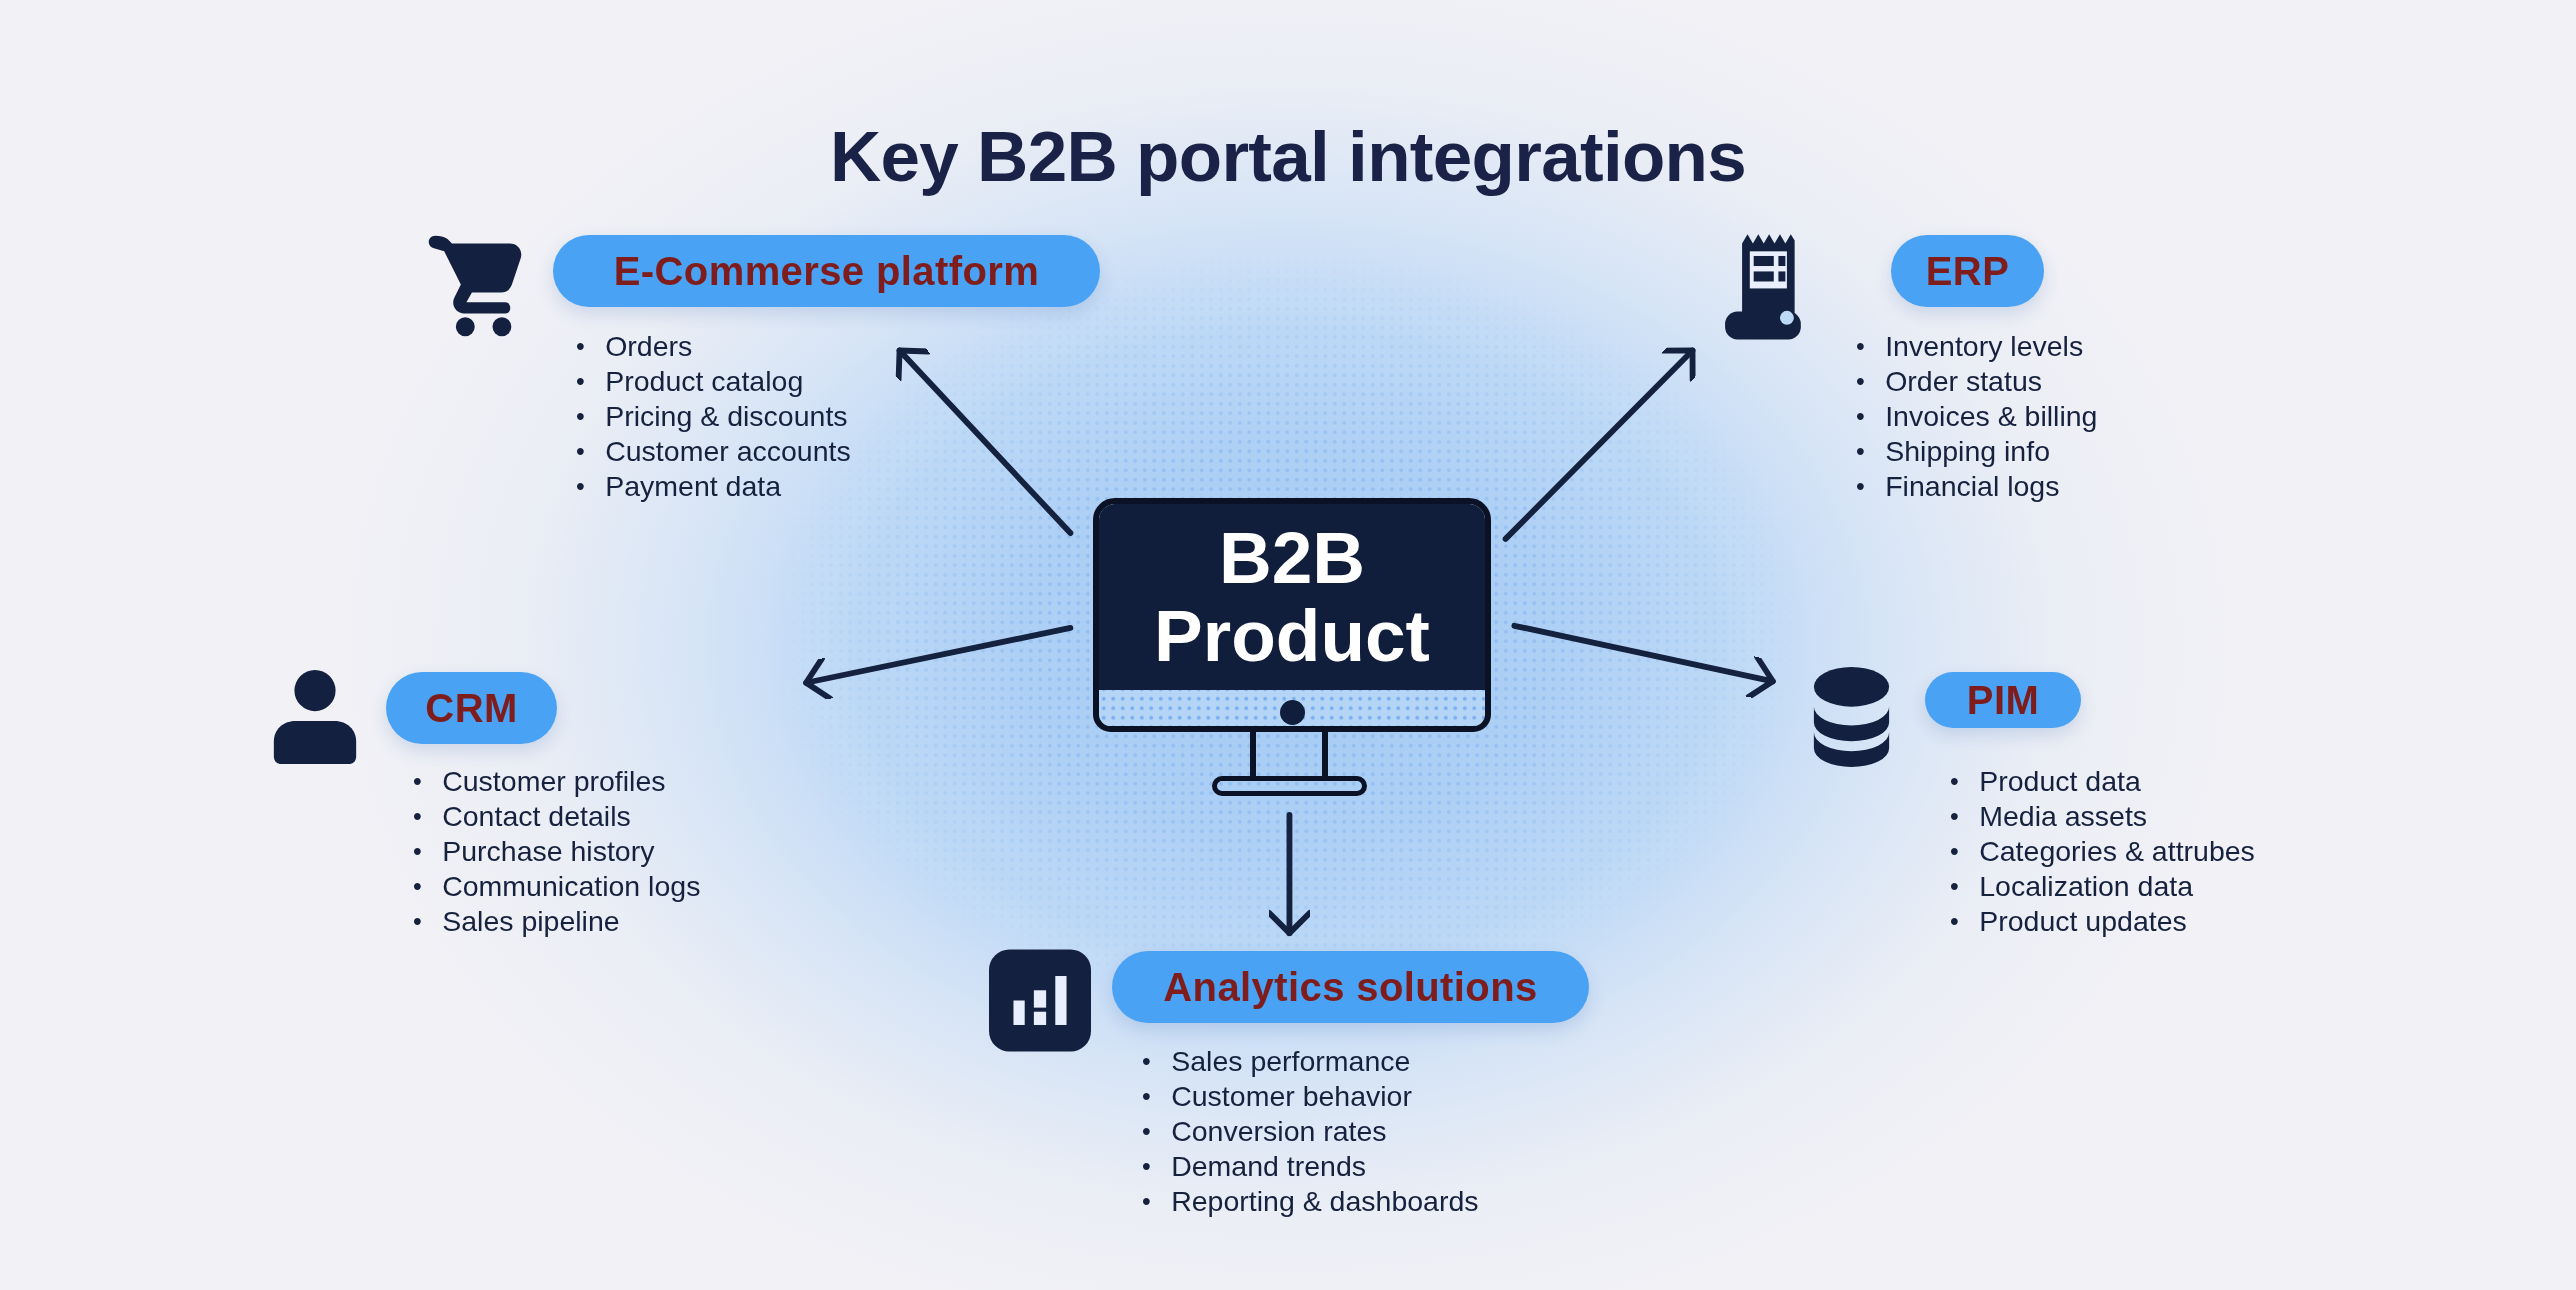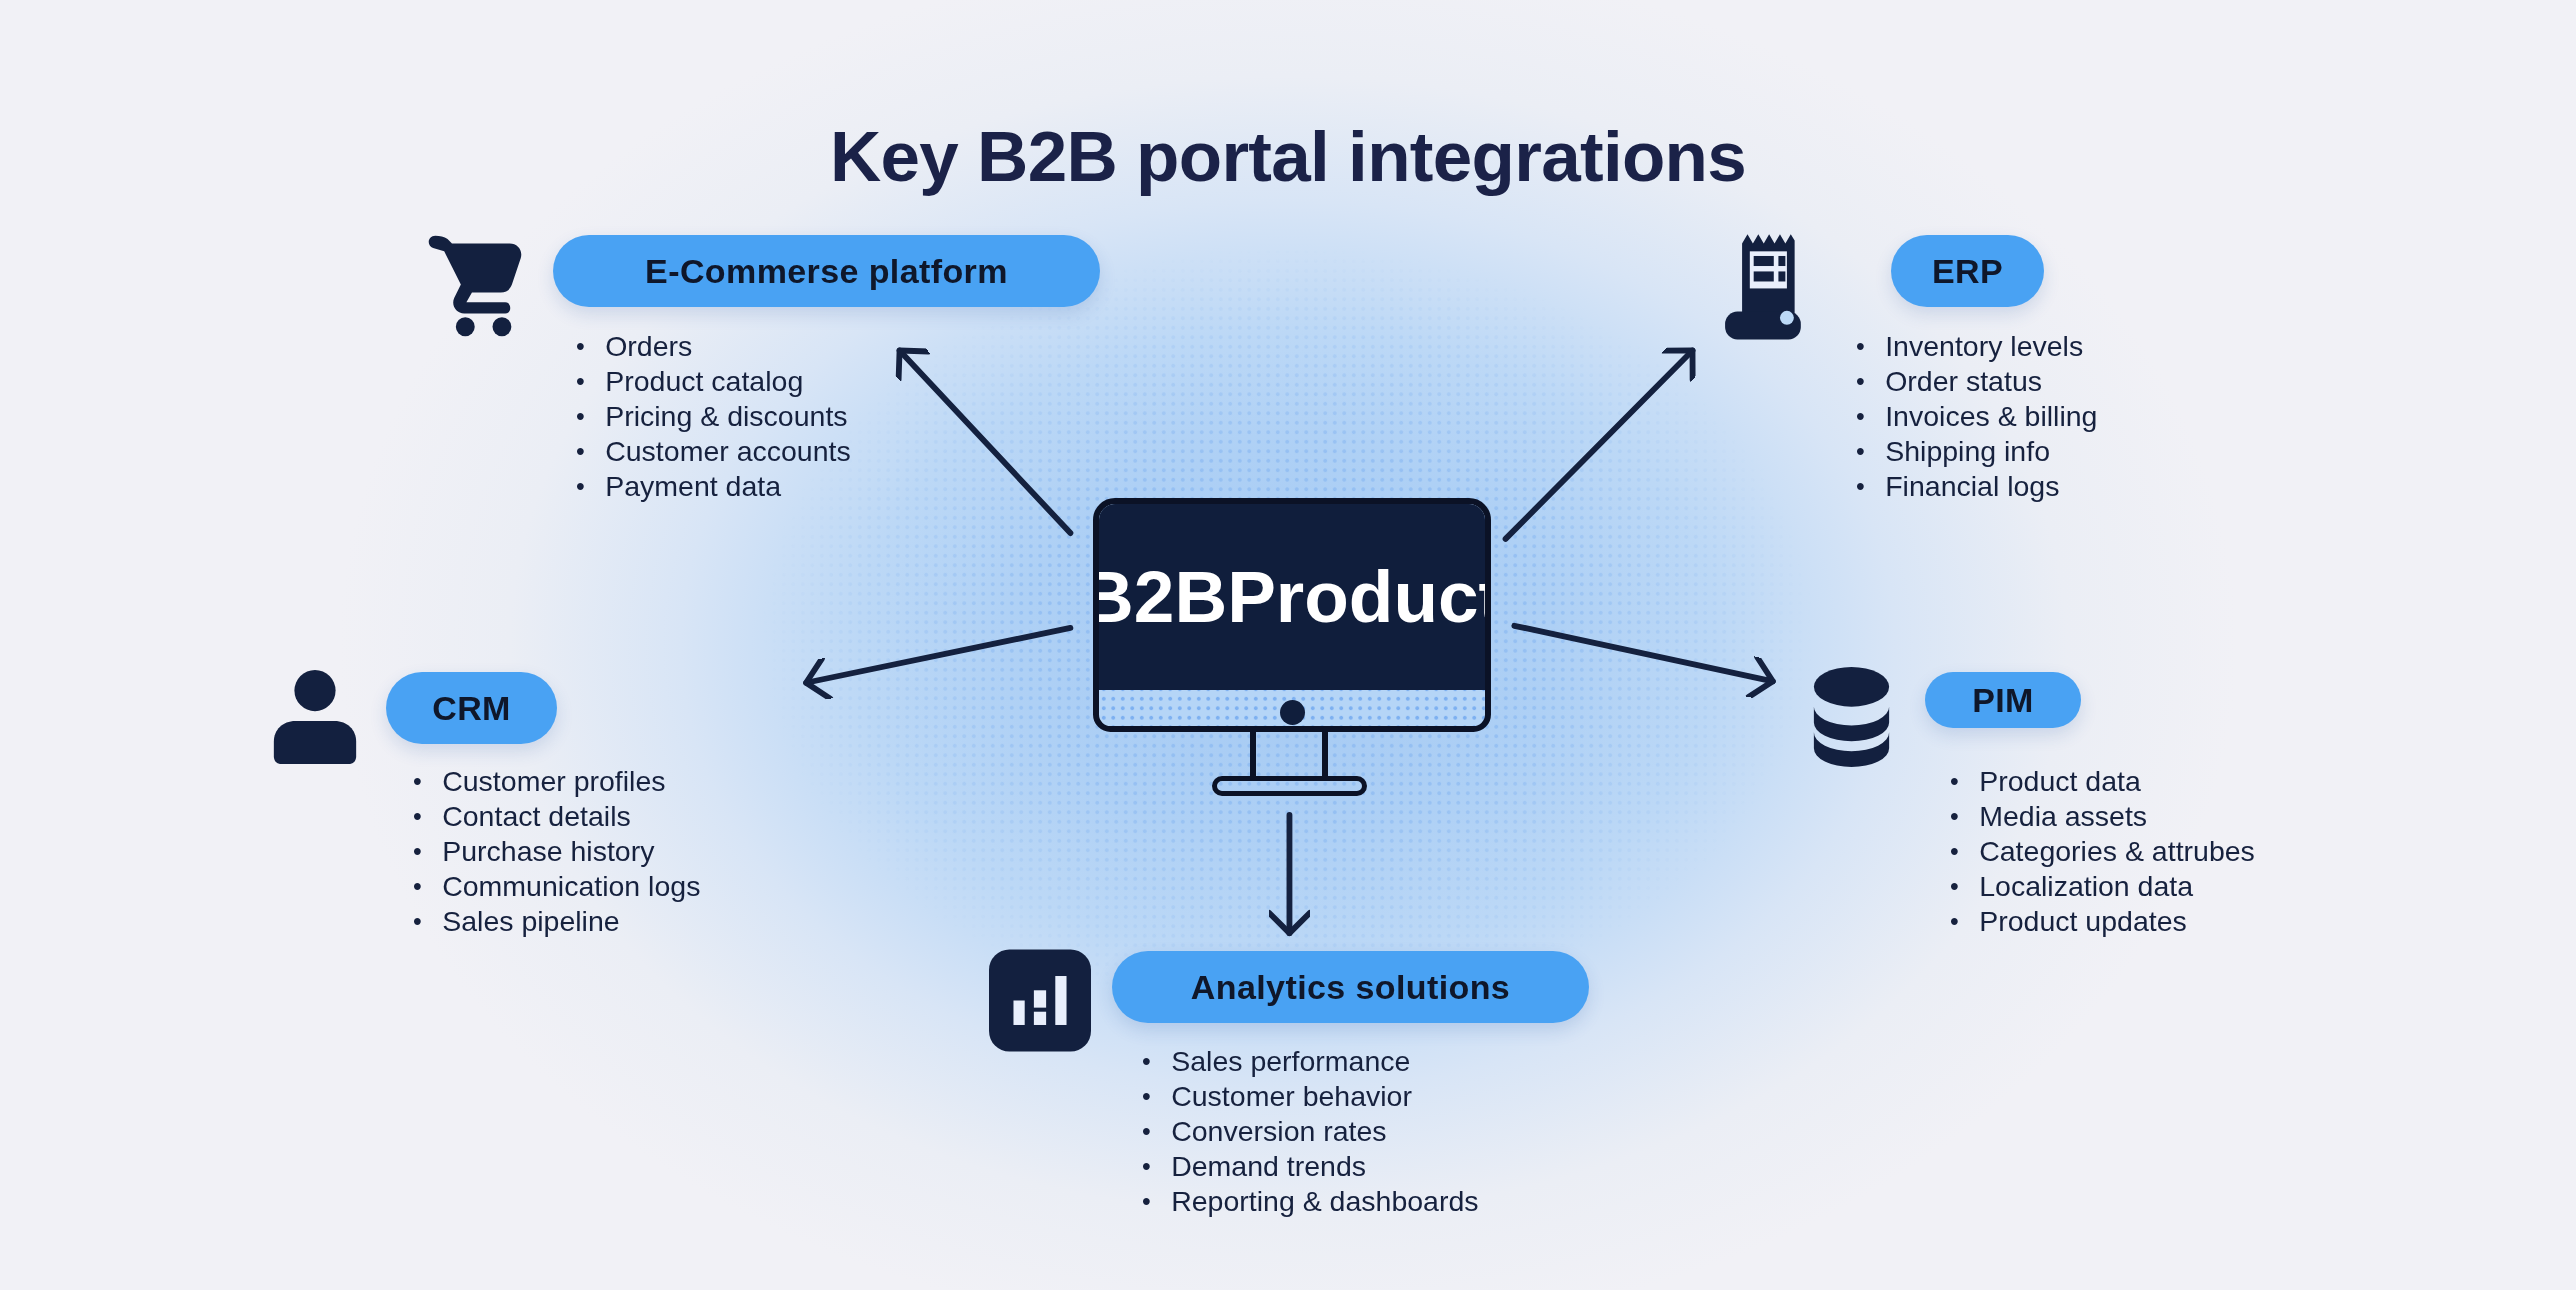--- a/index.html
+++ b/index.html
@@ -24,21 +24,21 @@
     position:absolute;left:0;top:68px;width:100%;
     text-align:center;
     font-size:71px;font-weight:bold;letter-spacing:-0.7px;
     color:#1b2248;
   }
   .pill{
     position:absolute;
     background:#49a2f3;
     border-radius:36px;
     display:flex;align-items:center;justify-content:center;
-    color:#0f172a;font-weight:bold;font-size:34px;letter-spacing:0.4px;
+    color:#7f1d1d;font-weight:bold;font-size:40px;letter-spacing:0.4px;
     box-shadow:0 7.3px 17.5px rgba(40,90,170,.16);
   }
   .list{
     position:absolute;list-style:none;margin:0;padding:0;
     color:#16213e;font-size:28.5px;line-height:35px;
   }
   .list li{display:flex;}
   .list .dot{width:17.5px;flex:0 0 17.5px;text-align:left;font-size:25px;}
   .list .txt{margin-left:11.7px;white-space:nowrap;}
   .icon{position:absolute;}
@@ -48,21 +48,21 @@
     box-sizing:border-box;border:6.6px solid #0b1226;
     border-radius:22px 22px 17.5px 17.5px;
     background-color:#b5d5f7;
     background-image:radial-gradient(rgba(70,140,235,.5) 1.8px, rgba(0,0,0,0) 2.1px);
     background-size:9.5px 9.5px;
     overflow:hidden;
   }
   .screen{
     position:absolute;left:0;top:0;right:0;height:186px;
     background:#101e3c;border-radius:14.6px 14.6px 0 0;
-    display:flex;align-items:center;justify-content:center;
+    display:flex;flex-direction:column;align-items:center;justify-content:center;
     color:#ffffff;font-weight:bold;font-size:73px;line-height:78px;
   }
   .camera{
     position:absolute;left:50%;top:196px;margin-left:-12.4px;
     width:25px;height:25px;border-radius:50%;background:#101e3c;
   }
   .monitor-neck{
     position:absolute;left:1250px;top:730px;width:78px;height:47px;
     box-sizing:border-box;border-left:6.6px solid #0b1226;border-right:6.6px solid #0b1226;
   }

